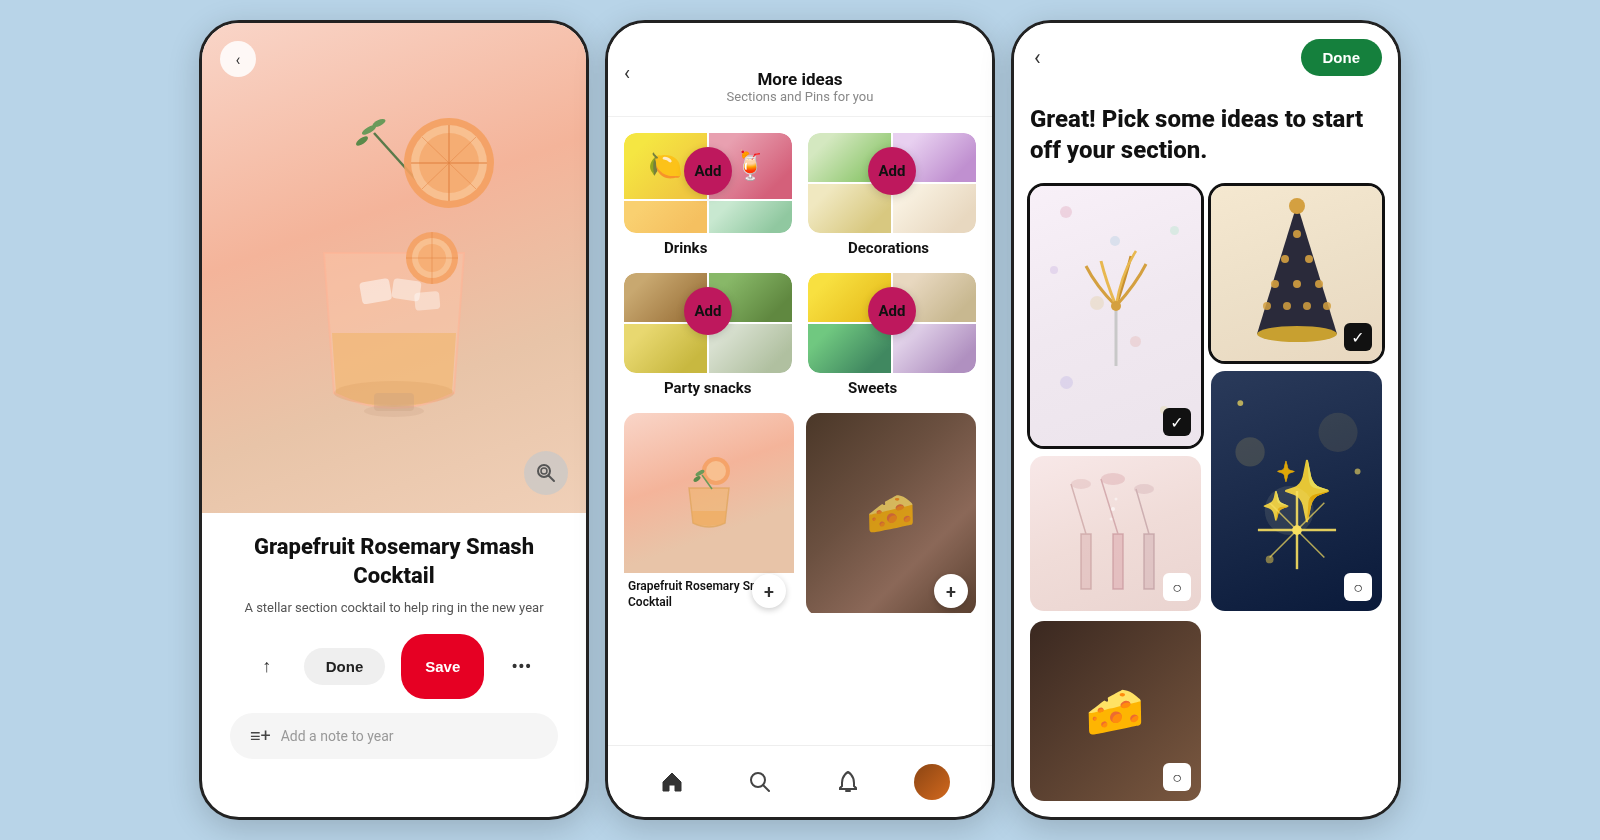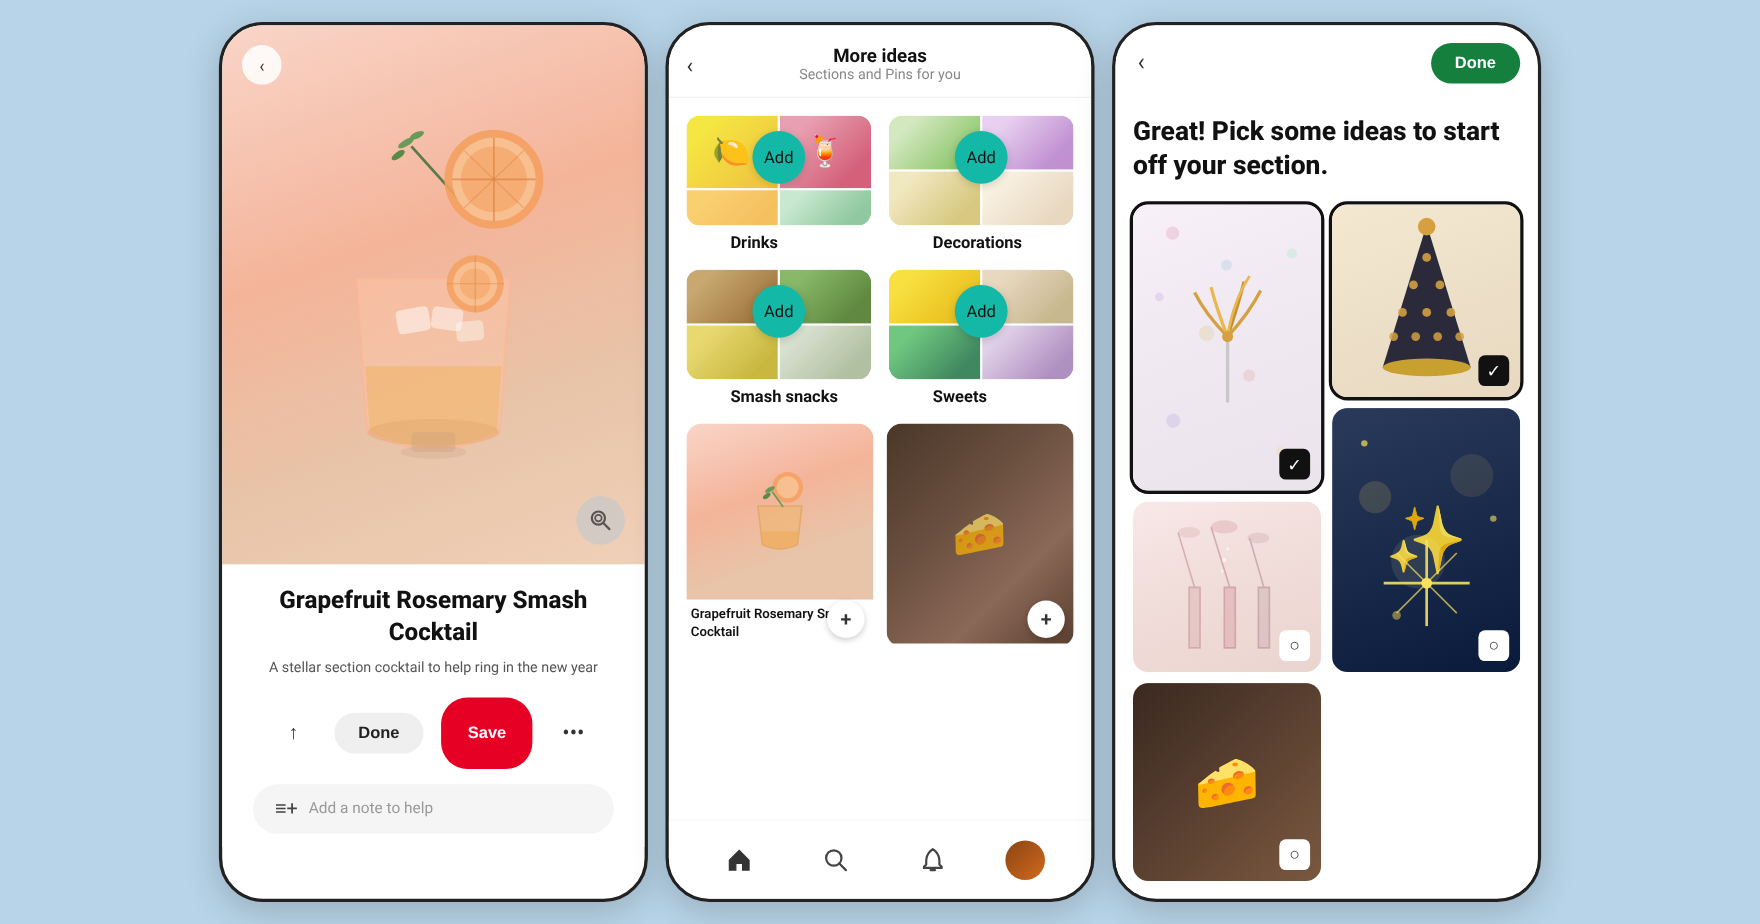--- a/index.html
+++ b/index.html
@@ -191,20 +191,21 @@
       color: #333;
       cursor: pointer;
     }
     .screen2-header-text {
       text-align: center;
     }
     .screen2-header-title {
       font-size: 17px;
       font-weight: 700;
       color: #111;
+      margin-top: 28px;
     }
     .screen2-header-sub {
       font-size: 13px;
       color: #888;
     }
     .screen2-content {
       padding: 16px;
       background: #fff;
       overflow-y: auto;
       height: calc(100% - 130px);
@@ -248,27 +249,27 @@
     .thumb-sweets-2 { background: linear-gradient(135deg, #e8d8c0 20%, #c8b890 80%); }
     .thumb-sweets-3 { background: linear-gradient(135deg, #70c880 20%, #408860 80%); }
     .thumb-sweets-4 { background: linear-gradient(135deg, #e0d0e8 20%, #b090c0 80%); }
     .add-overlay {
       position: absolute;
       top: 50%;
       left: 50%;
       transform: translate(-50%, -50%);
       width: 48px;
       height: 48px;
-      background: #14b8a6;
+      background: #be185d;
       border-radius: 50%;
       display: flex;
       align-items: center;
       justify-content: center;
       font-size: 15px;
-      font-weight: 400;
+      font-weight: 700;
       color: #111;
       box-shadow: 0 2px 8px rgba(0,0,0,0.15);
       cursor: pointer;
       z-index: 5;
       top: 38%;
     }
     .section-label {
       font-size: 15px;
       font-weight: 700;
       color: #111;
@@ -605,21 +606,21 @@
       <div class="screen1-title">Grapefruit Rosemary Smash Cocktail</div>
       <div class="screen1-desc">A stellar section cocktail to help ring in the new year</div>
       <div class="screen1-actions">
         <div class="action-share-btn">↑</div>
         <button class="action-visit-btn">Done</button>
         <button class="action-save-btn">Save</button>
         <div class="action-more-btn">•••</div>
       </div>
       <div class="screen1-note">
         <span class="screen1-note-icon">≡+</span>
-        <span class="screen1-note-text">Add a note to help</span>
+        <span class="screen1-note-text">Add a note to year</span>
       </div>
     </div>
   </div>
 
   <div class="phone-frame screen2" style="position:relative;">
     <div class="screen2-header">
       <div class="screen2-back">‹</div>
       <div class="screen2-header-text">
         <div class="screen2-header-title">More ideas</div>
         <div class="screen2-header-sub">Sections and Pins for you</div>
@@ -657,21 +658,21 @@
         <div class="section-item">
           <div style="position:relative; border-radius:12px; overflow:hidden; height:100px; margin-bottom:6px;">
             <div class="section-thumbs">
               <div class="thumb-img thumb-snacks-1"></div>
               <div class="thumb-img thumb-snacks-2"></div>
               <div class="thumb-img thumb-snacks-3"></div>
               <div class="thumb-img thumb-snacks-4"></div>
             </div>
             <div class="add-overlay">Add</div>
           </div>
-          <div class="section-label">Smash snacks</div>
+          <div class="section-label">Party snacks</div>
         </div>
 
         <div class="section-item">
           <div style="position:relative; border-radius:12px; overflow:hidden; height:100px; margin-bottom:6px;">
             <div class="section-thumbs">
               <div class="thumb-img thumb-sweets-1"></div>
               <div class="thumb-img thumb-sweets-2"></div>
               <div class="thumb-img thumb-sweets-3"></div>
               <div class="thumb-img thumb-sweets-4"></div>
             </div>

